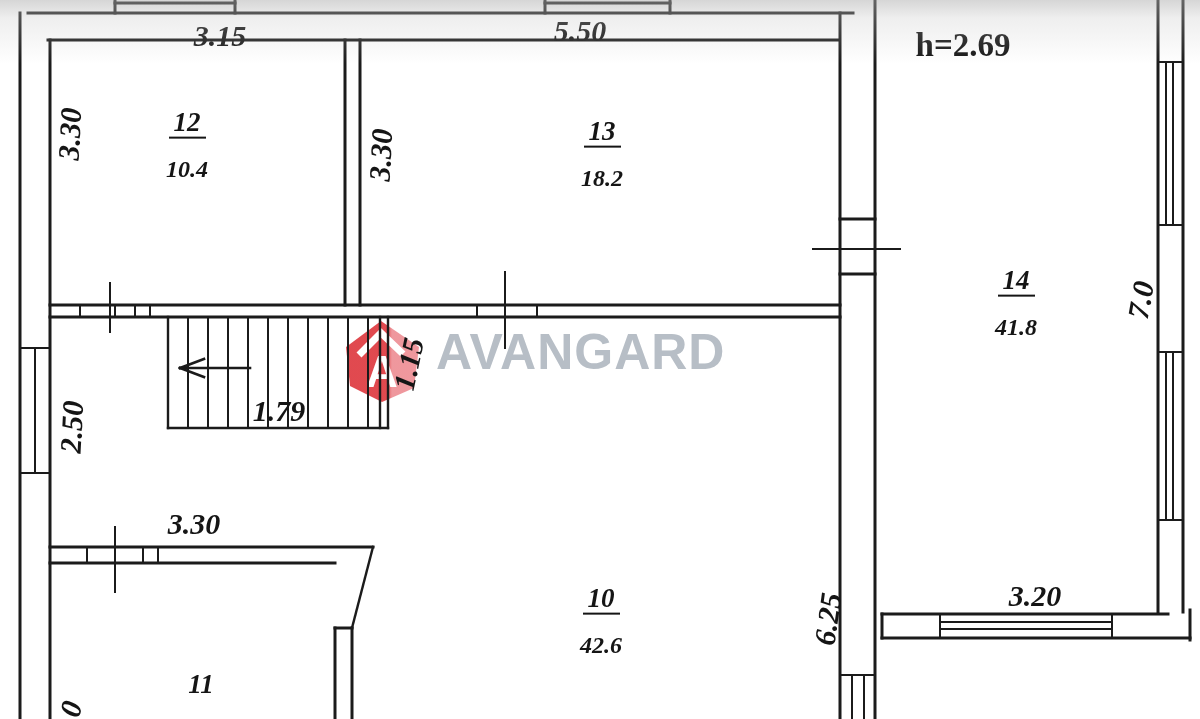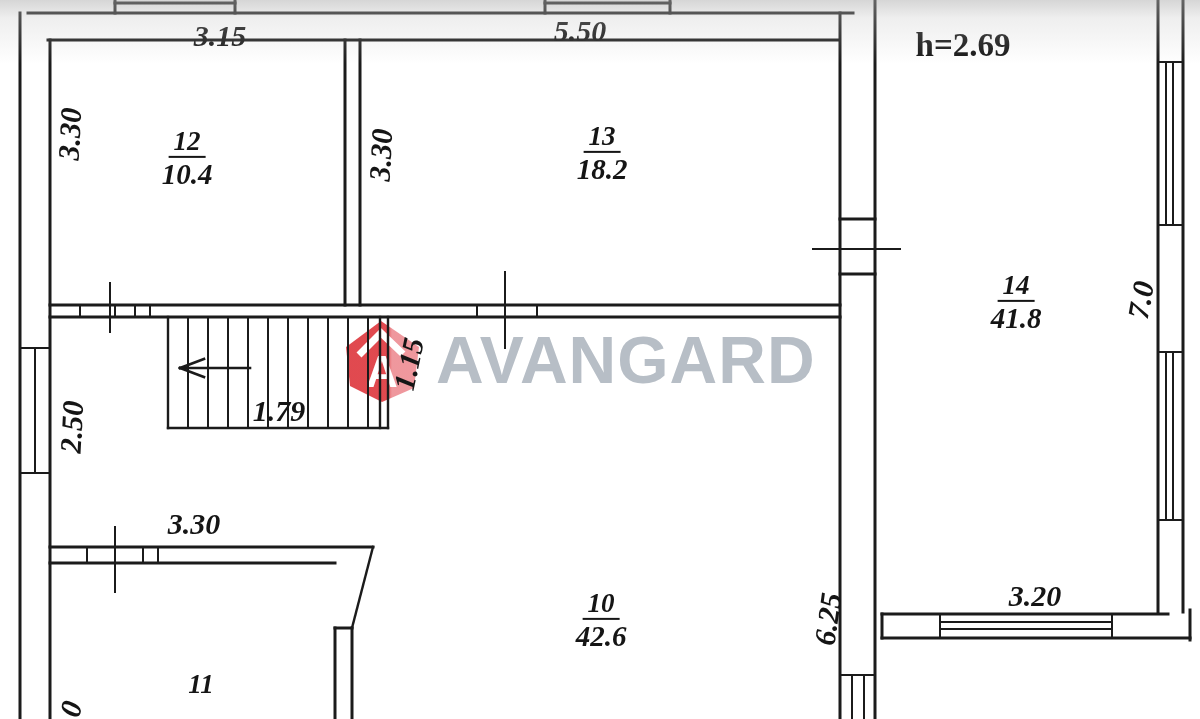--- a/index.html
+++ b/index.html
@@ -12,34 +12,34 @@
   *{margin:0;padding:0;box-sizing:border-box;}
   html,body{width:1200px;height:719px;overflow:hidden;background:var(--bg);}
   #stage{position:relative;width:1200px;height:719px;background:var(--bg);
          font-family:"Liberation Serif", serif;}
   
   .top-fade{position:absolute;left:0;top:0;width:1200px;height:64px;z-index:4;pointer-events:none;
     background:linear-gradient(to bottom, rgba(173,173,173,.50) 0%, rgba(200,200,200,.30) 28%, rgba(255,255,255,0) 100%);}
   
   .watermark{position:absolute;z-index:1;}
   .wm-text{left:436px;top:327px;font-family:"Liberation Sans",sans-serif;
-    font-weight:bold;font-size:66px;line-height:1;letter-spacing:1px;color:var(--wm-gray);}
+    font-weight:bold;font-size:50px;line-height:1;letter-spacing:1px;color:var(--wm-gray);}
   .plan-svg{position:absolute;left:0;top:0;z-index:2;}
   .label{position:absolute;z-index:3;color:#151515;white-space:nowrap;}
   .dim{font-style:italic;font-weight:bold;font-size:30px;transform:translate(-50%,-50%);}
   .dim.r87{transform:translate(-50%,-50%) rotate(-87deg);}
   .dim.r82{transform:translate(-50%,-50%) rotate(-82deg);}
   .dim.r80{transform:translate(-50%,-50%) rotate(-80deg);}
   .dim.r78{transform:translate(-50%,-50%) rotate(-78deg);}
   .dim.r75{transform:translate(-50%,-50%) rotate(-75deg);}
   .hlabel{font-style:normal;font-weight:bold;font-size:33px;transform:translate(-50%,-50%);}
   .room{transform:translate(-50%,-50%);display:flex;flex-direction:column;align-items:center;
         font-style:italic;font-weight:bold;text-align:center;}
   .room .num{font-size:27px;line-height:1.05;border-bottom:2.5px solid #151515;padding:0 5px 1px 5px;}
-  .room .area{font-size:29px;line-height:1.1;padding-top:1px;}
+  .room .area{font-size:24px;line-height:1.1;padding-top:17px;}
   .room.no-underline .num{border-bottom:none;}
 </style>
 </head>
 <body>
 
 <div id="stage">
 
   <div class="watermark" style="left:337px;top:320px;">
     <svg width="90" height="84" viewBox="0 0 90 84">
       <defs>
@@ -182,21 +182,21 @@
   <div class="label dim r87" style="left:381px;top:155px;">3.30</div>
   <div class="label dim r87" style="left:72px;top:427px;">2.50</div>
   <div class="label dim" style="left:279px;top:411px;">1.79</div>
   <div class="label dim r78" style="left:409px;top:364px;">1.15</div>
   <div class="label dim" style="left:194px;top:524px;">3.30</div>
   <div class="label dim r82" style="left:828px;top:619px;">6.25</div>
   <div class="label dim r80" style="left:1141px;top:300px;">7.0</div>
   <div class="label dim" style="left:1035px;top:596px;">3.20</div>
   <div class="label dim r75" style="left:71px;top:709px;">0</div>
 
-  <div class="label room" style="left:187px;top:159px;">
+  <div class="label room" style="left:187px;top:145px;">
     <span class="num">12</span>
     <span class="area">10.4</span>
   </div>
   <div class="label room" style="left:602px;top:154px;">
     <span class="num">13</span>
     <span class="area">18.2</span>
   </div>
   <div class="label room" style="left:1016px;top:303px;align-items:center;">
     <span class="num">14</span>
     <span class="area">41.8</span>

